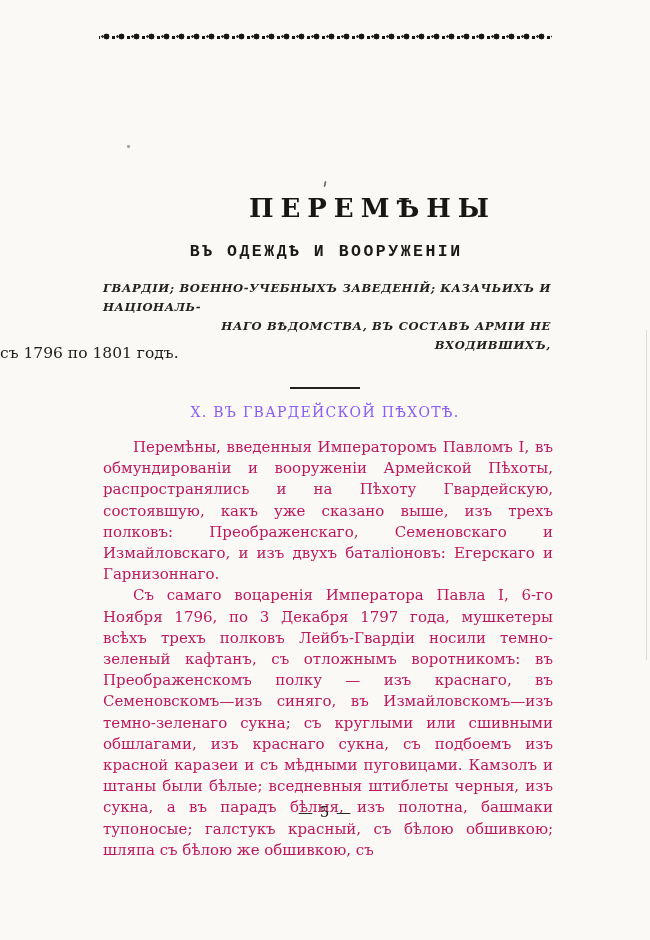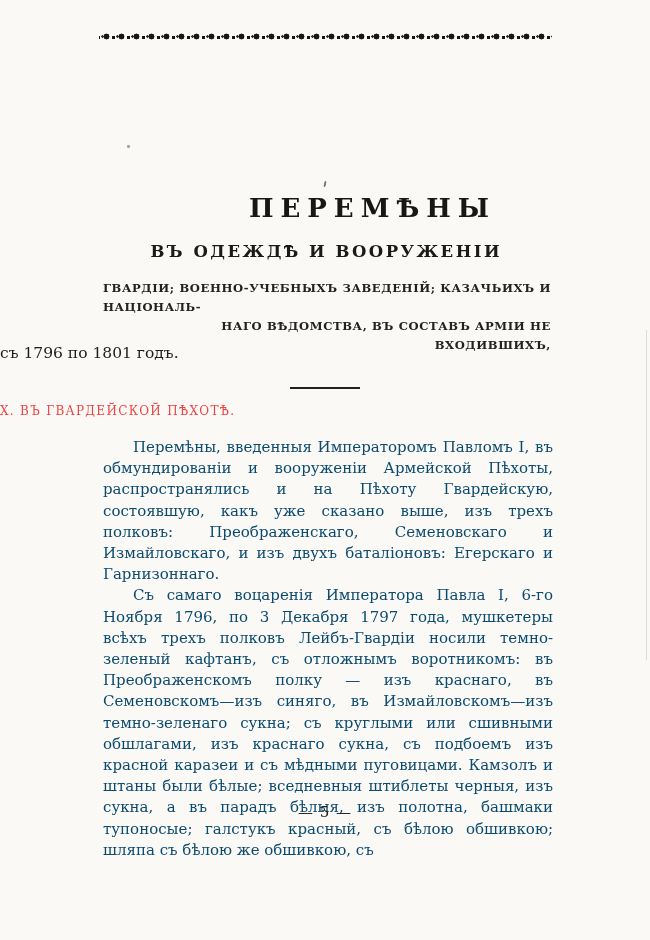--- a/index.html
+++ b/index.html
@@ -59,31 +59,33 @@
     position: absolute;
     top: 242px;
     left: 0;
     width: 100%;
     text-align: center;
     font-size: 16.5px;
     font-weight: bold;
     letter-spacing: 2.5px;
     text-indent: 2.5px;
     color: #1b1a17;
+    font-family: Liberation Mono, monospace;
   }
   .dedication {
     position: absolute;
     top: 279px;
     left: 103px;
     width: 448px;
     font-size: 11.6px;
     font-weight: bold;
     letter-spacing: 0.6px;
     line-height: 19px;
     color: #23221f;
+    font-style: italic;
   }
   .dedication .jline { text-align: justify; text-align-last: justify; }
   .dedication .cline { text-align: right; }
   .date-line {
     position: absolute;
     top: 344px;
     left: 0;
     width: 100%;
     text-align: left;
     font-size: 15.5px;
@@ -95,33 +97,34 @@
     left: 290px;
     width: 70px;
     height: 2px;
     background: #22211e;
   }
   .section-heading {
     position: absolute;
     top: 404px;
     left: 0;
     width: 100%;
-    font-size: 12px;
+    text-align: center;
+    font-size: 14px;
     letter-spacing: 1.3px;
-    color: #ef4444;
+    color: #8b5cf6;
   }
   .body-text {
     position: absolute;
     top: 437px;
     left: 103px;
     width: 450px;
     font-size: 15px;
     line-height: 21.2px;
     text-align: justify;
-    color: #0c4a6e;
+    color: #be185d;
   }
   .body-text .para { margin: 0; text-indent: 30px; }
   .body-text .it { }
   .page-number {
     position: absolute;
     top: 803px;
     left: 0;
     width: 100%;
     text-align: center;
     font-size: 15px;

